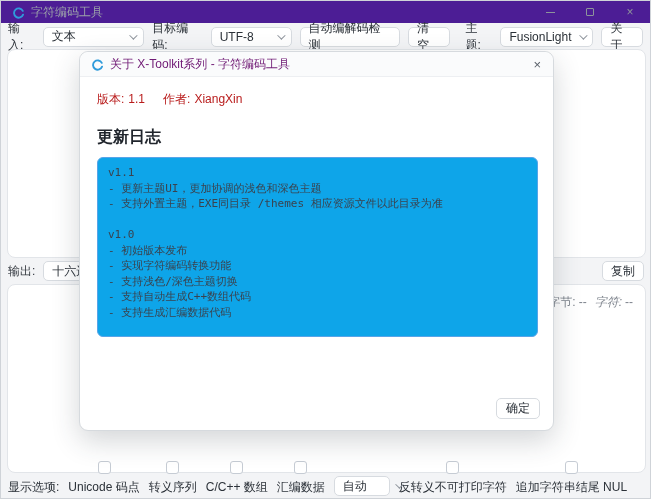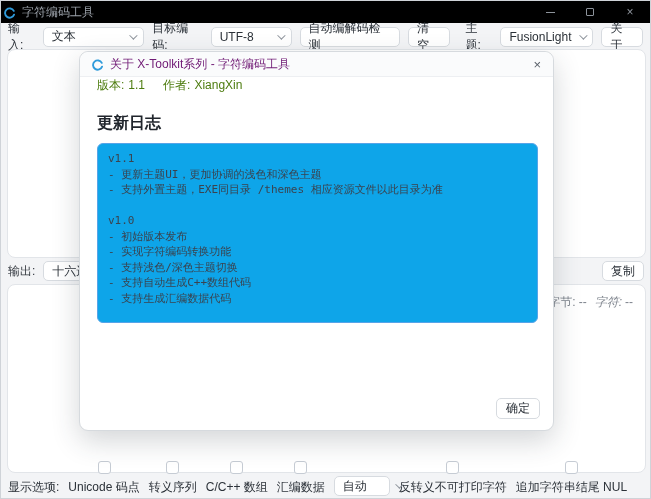--- a/index.html
+++ b/index.html
@@ -4,21 +4,21 @@
 <style>
   * { margin:0; padding:0; box-sizing:border-box; }
   html,body { background:#e9eaec; }
   .app {
     position:relative; width:651px; height:499px;
     background:#f3f4f6; border:1px solid #cfd3d8; overflow:hidden;
     font-family:"Liberation Sans", sans-serif; font-size:12px; color:#33383f;
   }
   
   .titlebar { position:absolute; top:0; left:0; right:0; height:22px;
-    background:#000000; display:flex; align-items:center; padding-left:1px; }
+    background:#4c1d95; display:flex; align-items:center; padding-left:10px; }
   .app-icon { width:14px; height:14px; display:inline-flex; align-items:center; justify-content:center; }
   .titlebar .title { margin-left:6px; color:#9ba1a9; font-size:12px; }
   .win-controls { margin-left:auto; display:flex; height:100%; }
   .win-btn { width:40px; height:100%; display:flex; align-items:center; justify-content:center; color:#8d939b; }
   .min-glyph { display:inline-block; width:9px; height:1px; background:#8d939b; }
   .max-glyph { display:inline-block; width:8px; height:8px; border:1px solid #8d939b; border-radius:1px; }
   .close-glyph { font-size:12px; line-height:1; }
   
   .toolbar { position:absolute; top:23px; left:0; right:0; height:25px;
     display:flex; align-items:center; padding:0 7px; gap:8px; color:#2b3138; }
@@ -48,21 +48,21 @@
   .mode-select { width:56px;gap:20px; }
   
   .dialog { position:absolute; left:78px; top:50px; width:475px; height:380px;
     background:#ffffff; border:1px solid #d6dade; border-radius:9px;
     box-shadow:0 10px 28px rgba(40,50,60,.20); }
   .dlg-header { height:25px; display:flex; align-items:center; padding:0 10px;
     background:#fafbfc; border-bottom:1px solid #edeff2; border-radius:9px 9px 0 0; }
   .dlg-title { margin-left:6px; color:#701a75; }
   .dlg-close { margin-left:auto; color:#596069; font-size:13px; line-height:1; padding:0 2px; }
   .dlg-body { padding:0 17px; }
-  .version-row { color:#4d7c0f; }
+  .version-row { margin-top:14px; color:#b91c1c; }
   .version-row span { margin-right:4px; }
   .author-lbl { margin-left:14px; }
   .changelog-heading { margin-top:19px; font-size:16px; font-weight:bold; color:#20252c; }
   .changelog { margin-top:9px; width:441px; height:180px; border:1px solid #57a4e8; border-radius:6px;
     padding:7px 10px; background:#0ea5e9; overflow:hidden;
     font-family:"DejaVu Sans Mono", monospace; font-size:11px; line-height:15.5px;
     color:#3a434f; white-space:pre; }
   .dlg-footer { position:absolute; right:13px; bottom:11px; }
   .ok-btn { padding:0 9px; height:21px; }
 </style>

